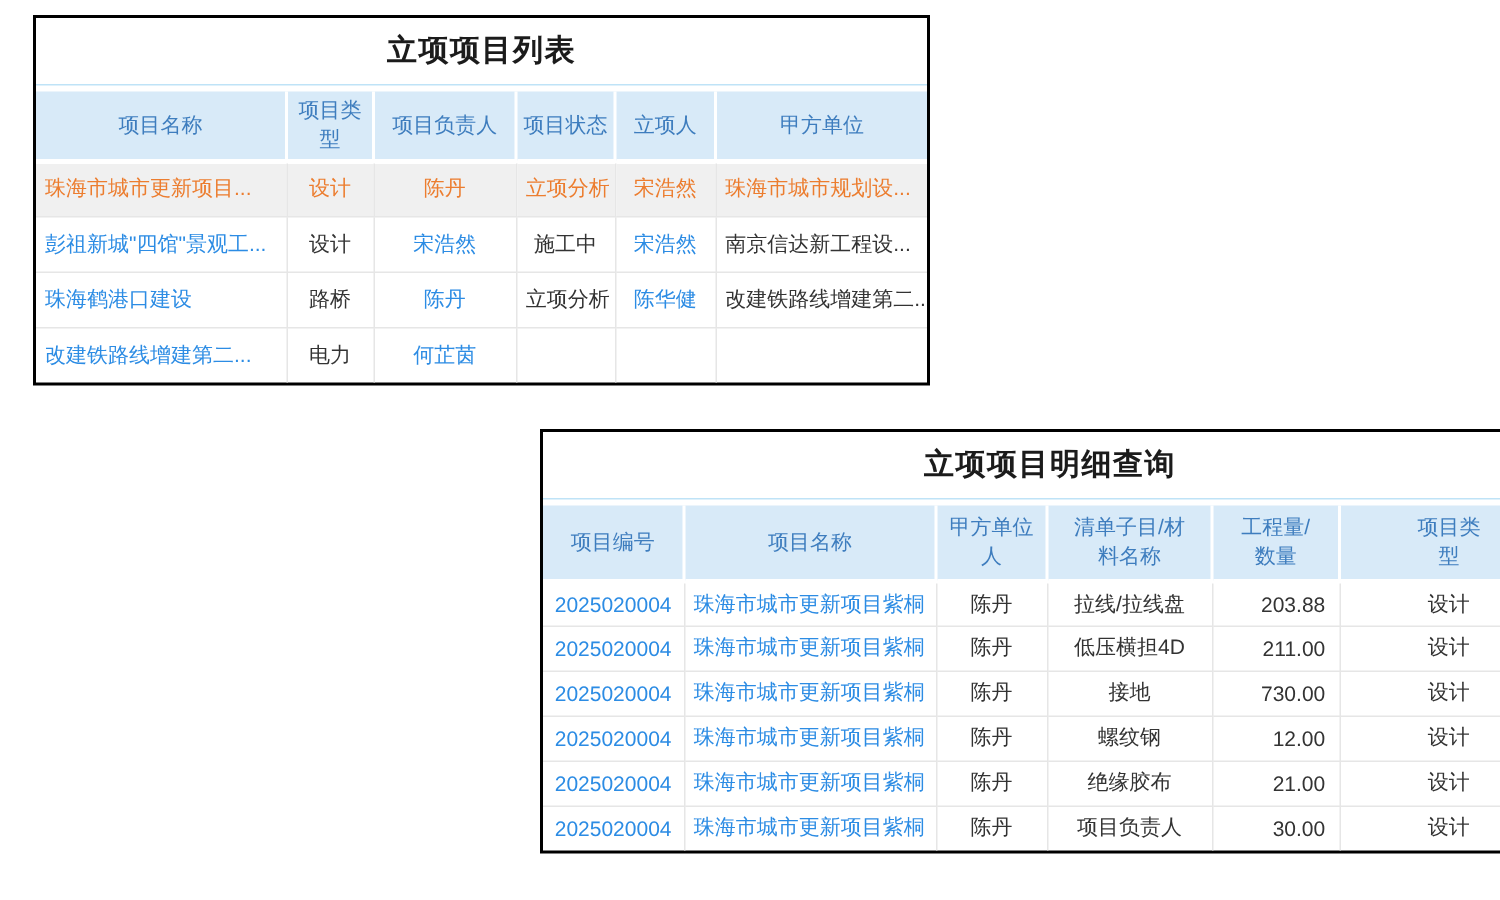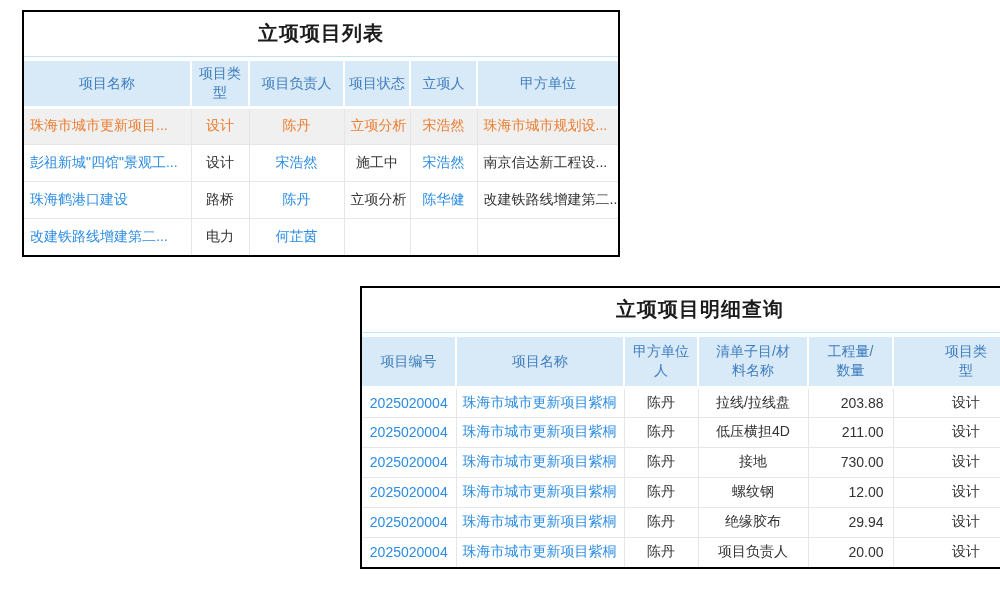--- a/index.html
+++ b/index.html
@@ -164,26 +164,26 @@
         <td>陈丹</td>
         <td>螺纹钢</td>
         <td class="ar">12.00</td>
         <td>设计</td>
       </tr>
       <tr>
         <td class="link">2025020004</td>
         <td class="al link">珠海市城市更新项目紫桐</td>
         <td>陈丹</td>
         <td>绝缘胶布</td>
-        <td class="ar">29.94</td>
+        <td class="ar">21.00</td>
         <td>设计</td>
       </tr>
       <tr>
         <td class="link">2025020004</td>
         <td class="al link">珠海市城市更新项目紫桐</td>
         <td>陈丹</td>
         <td>项目负责人</td>
-        <td class="ar">20.00</td>
+        <td class="ar">30.00</td>
         <td>设计</td>
       </tr>
     </tbody>
   </table>
 </section>
 
 </body></html>

